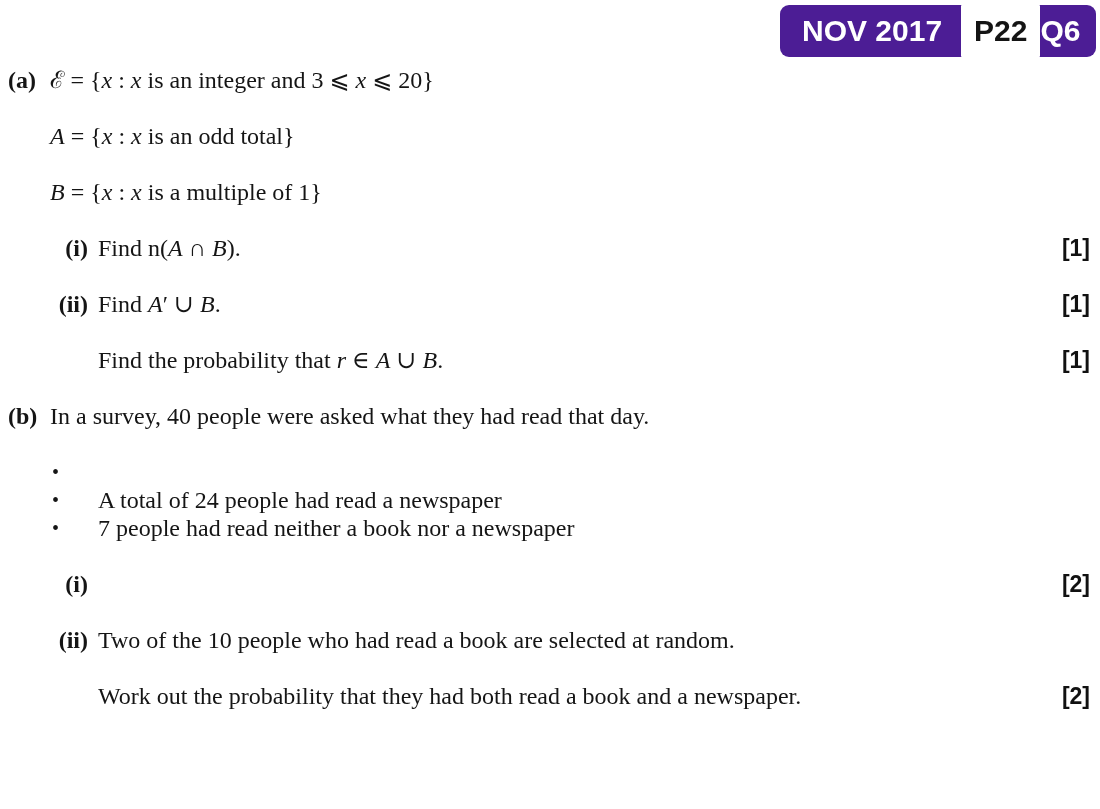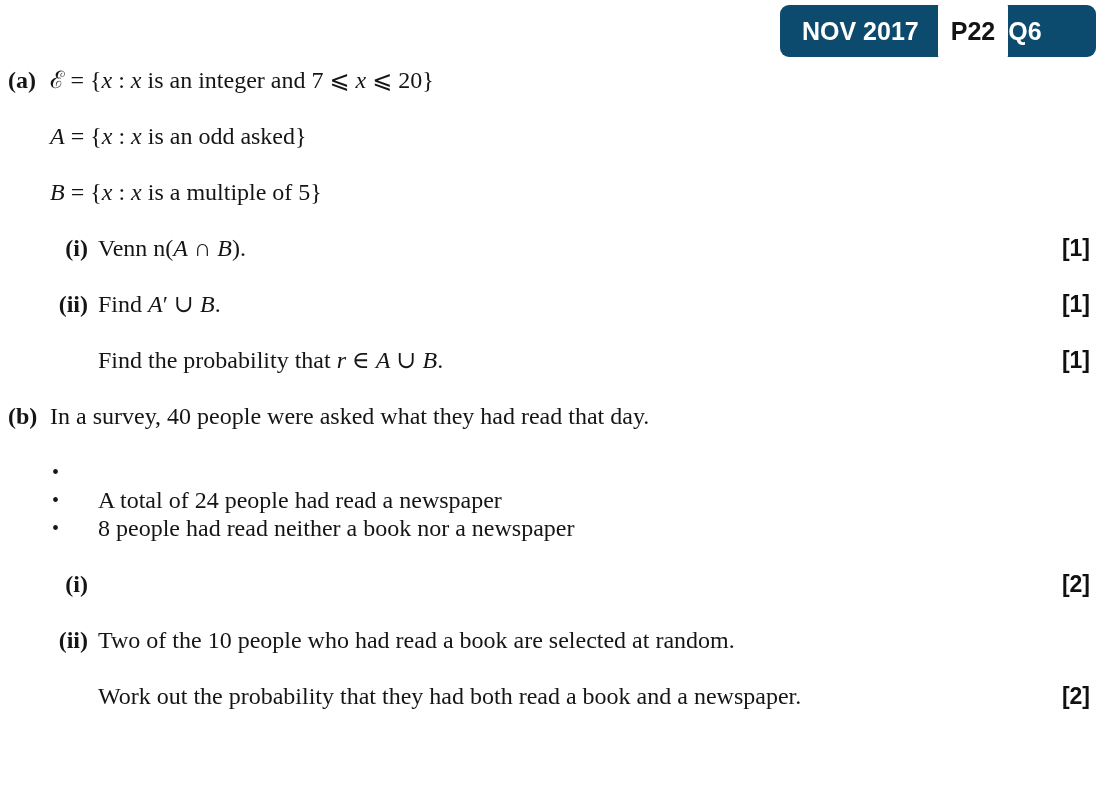--- a/index.html
+++ b/index.html
@@ -15,27 +15,27 @@
   }
   .it { font-style: italic; }
 
   
   .badge {
     position: absolute;
     top: 5px;
     right: 4px;
     width: 316px;
     height: 52px;
-    background: #0c4a6e;
+    background: #4c1d95;
     border-radius: 9px;
     display: flex;
     align-items: center;
     font-family: "Liberation Sans", "DejaVu Sans", sans-serif;
     font-weight: bold;
-    font-size: 25px;
+    font-size: 30px;
     color: #ffffff;
     box-sizing: border-box;
     padding-left: 22px;
   }
   .badge .paper-box {
     background: #ffffff;
     color: #141414;
     height: 44px;
     display: flex;
     align-items: center;
@@ -103,37 +103,37 @@
   <span class="paper-box">
     <span>P22</span>
   </span>
   <span class="q-label">Q6</span>
 </div>
 
 <div class="page">
 
   <div class="row">
     <span class="plabel">(a)</span>
-    <span class="content"><span>ℰ = {</span><span class="it">x</span><span> : </span><span class="it">x</span><span> is an integer and 7 ⩽ </span><span class="it">x</span><span> ⩽ 20}</span></span>
+    <span class="content"><span>ℰ = {</span><span class="it">x</span><span> : </span><span class="it">x</span><span> is an integer and 3 ⩽ </span><span class="it">x</span><span> ⩽ 20}</span></span>
   </div>
 
   <div class="row">
     <span class="indent-part"></span>
-    <span class="content"><span class="it">A</span><span> = {</span><span class="it">x</span><span> : </span><span class="it">x</span><span> is an odd asked}</span></span>
+    <span class="content"><span class="it">A</span><span> = {</span><span class="it">x</span><span> : </span><span class="it">x</span><span> is an odd total}</span></span>
   </div>
 
   <div class="row">
     <span class="indent-part"></span>
-    <span class="content"><span class="it">B</span><span> = {</span><span class="it">x</span><span> : </span><span class="it">x</span><span> is a multiple of 5}</span></span>
+    <span class="content"><span class="it">B</span><span> = {</span><span class="it">x</span><span> : </span><span class="it">x</span><span> is a multiple of 1}</span></span>
   </div>
 
   <div class="row">
     <span class="indent-part"></span>
     <span class="rlabel">(i)</span>
-    <span class="content"><span>Venn n(</span><span class="it">A</span><span> ∩ </span><span class="it">B</span><span>).</span></span>
+    <span class="content"><span>Find n(</span><span class="it">A</span><span> ∩ </span><span class="it">B</span><span>).</span></span>
     <span class="mark">[1]</span>
   </div>
 
   <div class="row">
     <span class="indent-part"></span>
     <span class="rlabel">(ii)</span>
     <span class="content"><span>Find </span><span class="it">A</span><span>′ ∪ </span><span class="it">B</span><span>.</span></span>
     <span class="mark">[1]</span>
   </div>
 
@@ -155,21 +155,21 @@
     <span class="bullet-glyph">•</span>
   </div>
   <div class="row tight">
     <span class="indent-part"></span>
     <span class="bullet-glyph">•</span>
     <span class="content">A total of 24 people had read a newspaper</span>
   </div>
   <div class="row">
     <span class="indent-part"></span>
     <span class="bullet-glyph">•</span>
-    <span class="content">8 people had read neither a book nor a newspaper</span>
+    <span class="content">7 people had read neither a book nor a newspaper</span>
   </div>
 
   <div class="row">
     <span class="indent-part"></span>
     <span class="rlabel">(i)</span>
     <span class="mark">[2]</span>
   </div>
 
   <div class="row">
     <span class="indent-part"></span>

